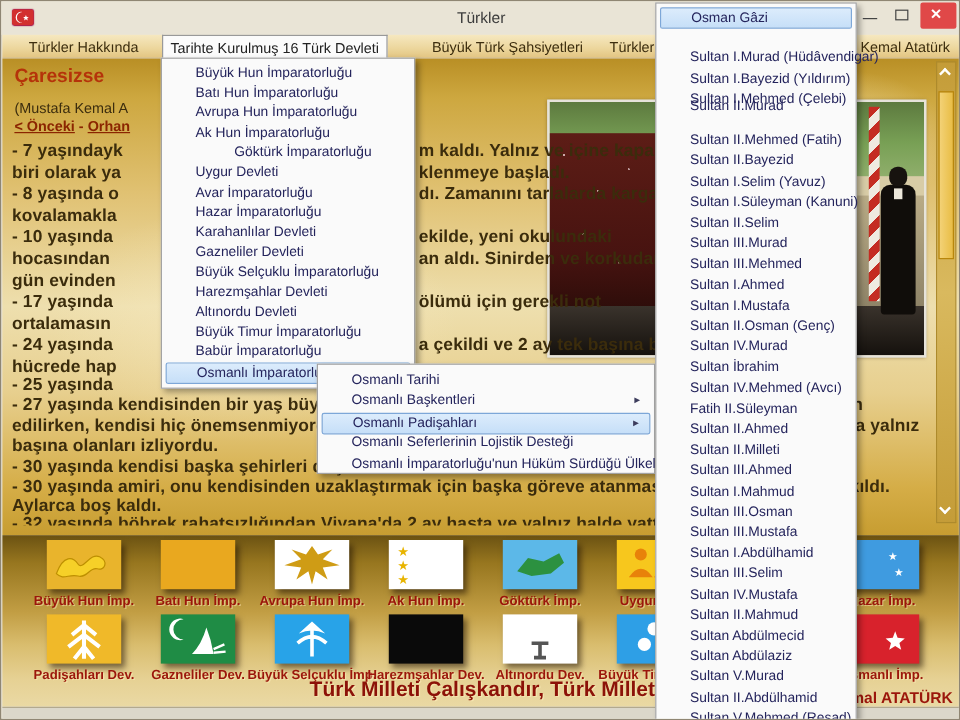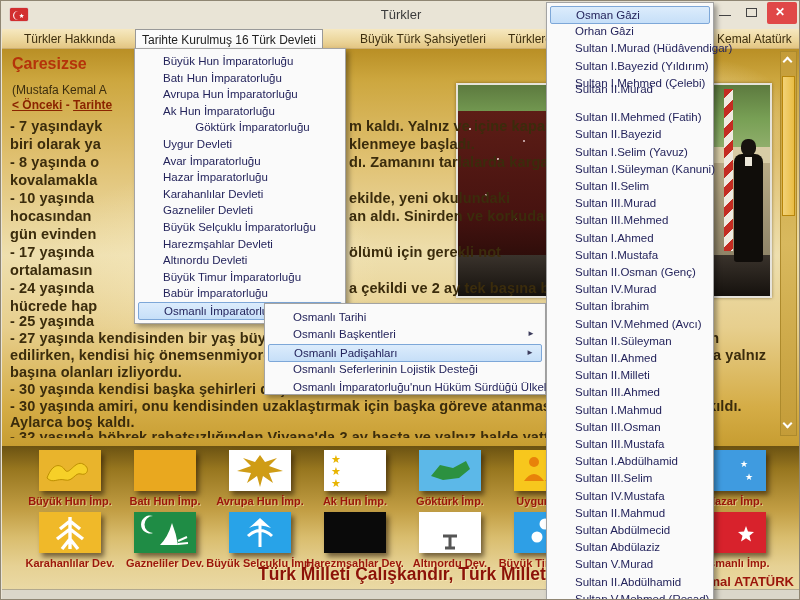--- a/index.html
+++ b/index.html
@@ -117,21 +117,21 @@
       <div class="mb-item" style="left: 663px;">Mustafa Kemal Atatürk</div>
     </div>
 
   <div id="content">
     <div class="mapblob" style="left:40px;top:120px;width:340px;height:200px;"></div>
     <div class="mapblob" style="left:620px;top:10px;width:170px;height:120px;"></div>
 
     <div id="art-title">Çaresizse</div>
     <div id="art-byline">(Mustafa Kemal A</div>
     <div id="art-nav">
-      <span class="lnk">&lt; Önceki</span><span> - </span><span class="lnk">Tarihte</span>
+      <span class="lnk">&lt; Önceki</span><span> - </span><span class="lnk">Orhan</span>
     </div>
 
     <div id="photo">
       <div class="ph" id="ph-trees"></div>
       <div class="ph" id="ph-strip"></div>
       <div class="ph" id="ph-mid"></div>
       <div class="ph" id="ph-crowdL"></div>
       <div class="ph" id="ph-bottom"></div>
       <div class="ph" id="ph-pole"></div>
       <div class="ph" id="fig-body"></div>
@@ -232,21 +232,21 @@
               <text x="41" y="30" font-size="9" fill="#fff">★</text>
             </svg></div>
           <div class="flag-label" style="left: -34px; top: 49px;">Hazar İmp.</div>
         </div>
       </div>
     <div id="flagrow2">
         <div class="flag-cell" style="left: 37px;">
           <div class="flag-img" style="top: 66px; position: absolute; background: rgb(240, 185, 41);"><svg width="62" height="41" viewBox="0 0 62 41">
               <path d="M31,5 V37 M31,9 L21,17 M31,9 L41,17 M31,17 L18,27 M31,17 L44,27 M31,27 L23,37 M31,27 L39,37" stroke="#fff" stroke-width="3.4" fill="none"></path>
             </svg></div>
-          <div class="flag-label" style="left: -34px; top: 111px;">Karahanlılar Dev.</div>
+          <div class="flag-label" style="left: -34px; top: 111px;">Padişahları Dev.</div>
         </div>
         <div class="flag-cell" style="left: 132px;">
           <div class="flag-img" style="top: 66px; position: absolute; background: rgb(31, 140, 69);"><svg width="62" height="41" viewBox="0 0 62 41">
               <path d="M19,4 A9,9 0 1,0 19,21 A7,7 0 1,1 19,4" fill="#fff"></path>
               <path d="M38,11 Q34,25 26,33 L44,33 Q42,21 38,11 Z" fill="#fff"></path>
               <path d="M44,29 L53,25 M44,32 L54,31" stroke="#fff" stroke-width="2"></path>
             </svg></div>
           <div class="flag-label" style="left: -34px; top: 111px;">Gazneliler Dev.</div>
         </div>
         <div class="flag-cell" style="left: 227px;">
@@ -311,39 +311,38 @@
     </div>
   <div class="menu" id="menu2">
       <div class="mi" style="top: 5px;">Osmanlı Tarihi</div>
       <div class="mi" style="top: 22.4px;">Osmanlı Başkentleri<span class="arr">►</span></div>
       <div class="mi hl" style="top: 39.8px;">Osmanlı Padişahları<span class="arr">►</span></div>
       <div class="mi" style="top: 57.2px;">Osmanlı Seferlerinin Lojistik Desteği</div>
       <div class="mi" style="top: 74.6px;">Osmanlı İmparatorluğu'nun Hüküm Sürdüğü Ülkeler ve Süreleri</div>
     </div>
   <div class="menu" id="menu3">
       <div class="mi hl" style="top: 3px;">Osman Gâzi</div>
-      <div class="mi" style="top: 20.2px;">Orhan Gâzi</div>
       <div class="mi" style="top: 37.4px;">Sultan I.Murad (Hüdâvendigar)</div>
       <div class="mi" style="top: 54.6px;">Sultan I.Bayezid (Yıldırım)</div>
       <div class="mi" style="top: 71.8px;">Sultan I.Mehmed (Çelebi)</div>
       <div class="mi" style="top: 78px;">Sultan II.Murad</div>
       <div class="mi" style="top: 106.2px;">Sultan II.Mehmed (Fatih)</div>
       <div class="mi" style="top: 123.4px;">Sultan II.Bayezid</div>
       <div class="mi" style="top: 140.6px;">Sultan I.Selim (Yavuz)</div>
       <div class="mi" style="top: 157.8px;">Sultan I.Süleyman (Kanuni)</div>
       <div class="mi" style="top: 175px;">Sultan II.Selim</div>
       <div class="mi" style="top: 192.2px;">Sultan III.Murad</div>
       <div class="mi" style="top: 209.4px;">Sultan III.Mehmed</div>
       <div class="mi" style="top: 226.6px;">Sultan I.Ahmed</div>
       <div class="mi" style="top: 243.8px;">Sultan I.Mustafa</div>
       <div class="mi" style="top: 261px;">Sultan II.Osman (Genç)</div>
       <div class="mi" style="top: 278.2px;">Sultan IV.Murad</div>
       <div class="mi" style="top: 295.4px;">Sultan İbrahim</div>
       <div class="mi" style="top: 312.6px;">Sultan IV.Mehmed (Avcı)</div>
-      <div class="mi" style="top: 329.8px;">Sultan II.Süleyman</div>
+      <div class="mi" style="top: 329.8px;">Fatih II.Süleyman</div>
       <div class="mi" style="top: 347px;">Sultan II.Ahmed</div>
       <div class="mi" style="top: 364.2px;">Sultan II.Milleti</div>
       <div class="mi" style="top: 381.4px;">Sultan III.Ahmed</div>
       <div class="mi" style="top: 398.6px;">Sultan I.Mahmud</div>
       <div class="mi" style="top: 415.8px;">Sultan III.Osman</div>
       <div class="mi" style="top: 433px;">Sultan III.Mustafa</div>
       <div class="mi" style="top: 450.2px;">Sultan I.Abdülhamid</div>
       <div class="mi" style="top: 484.6px;">Sultan IV.Mustafa</div>
       <div class="mi" style="top: 467.4px;">Sultan III.Selim</div>
       <div class="mi" style="top: 501.8px;">Sultan II.Mahmud</div>

